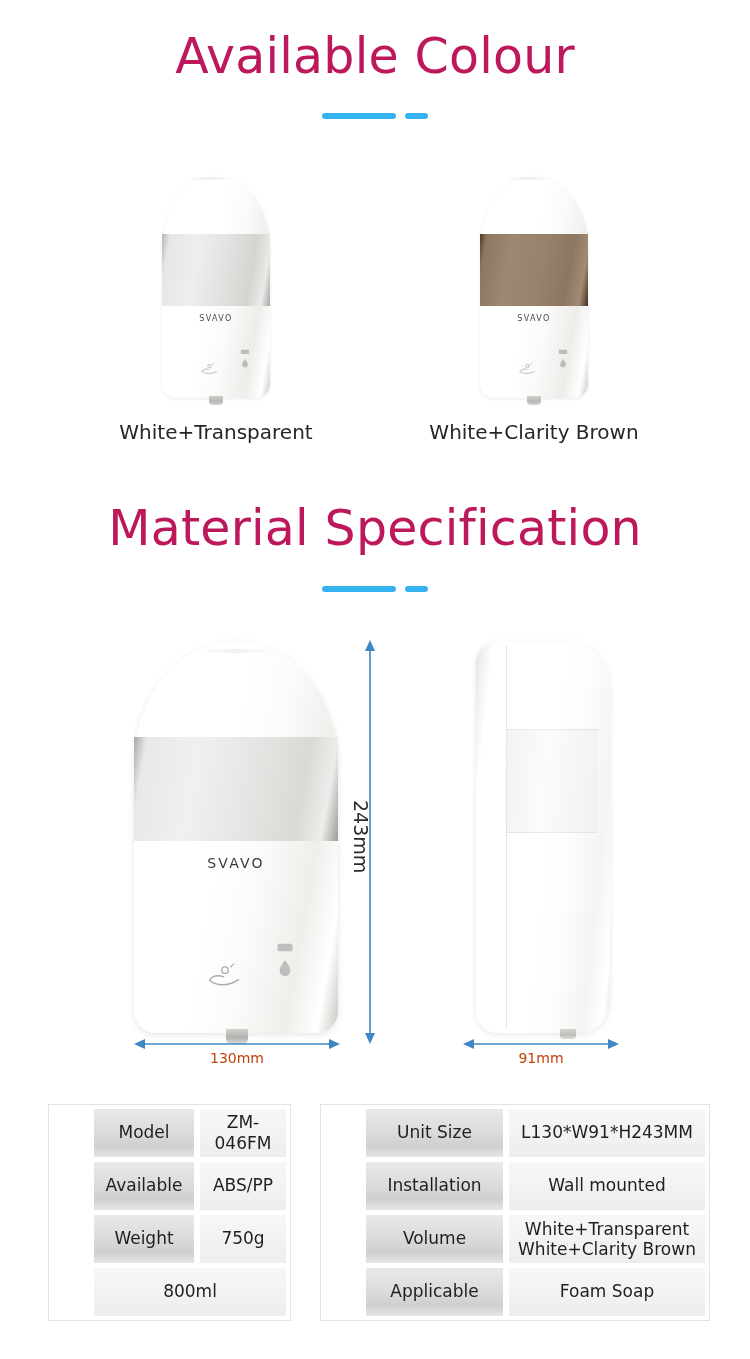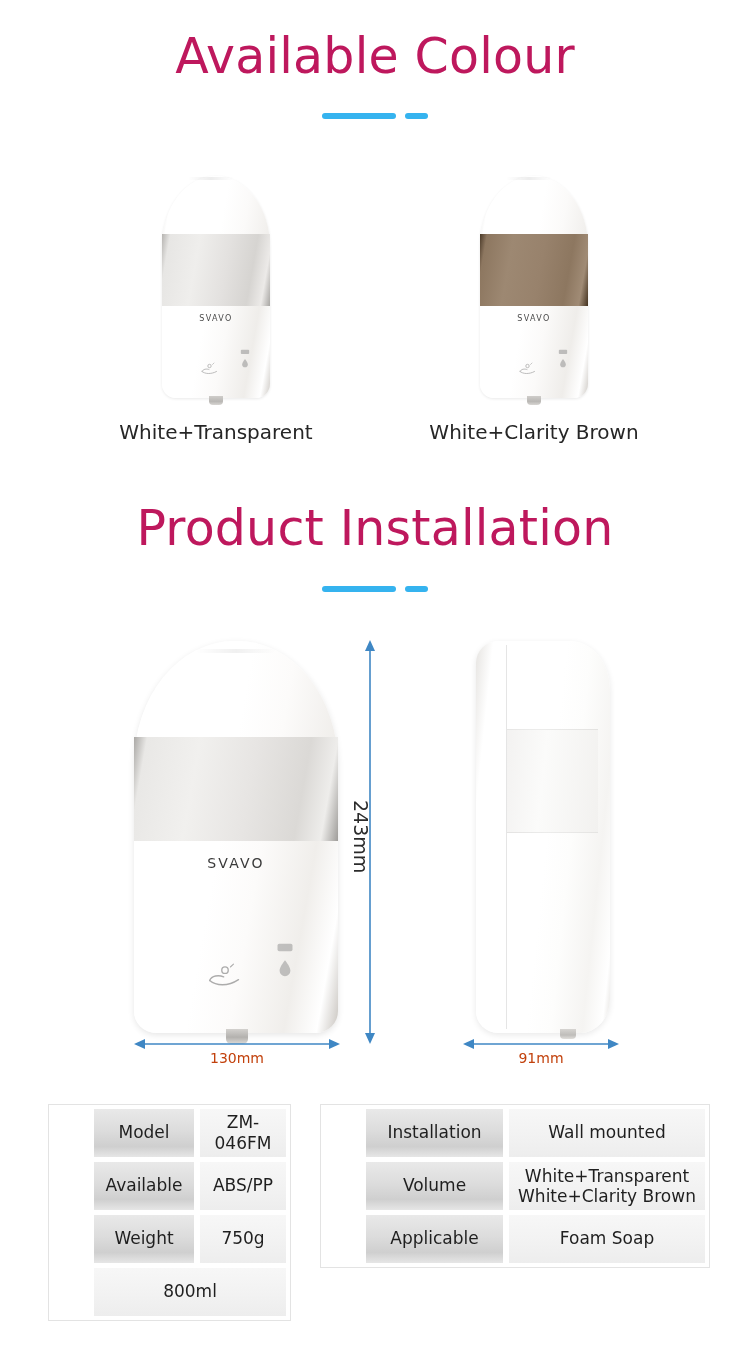--- a/index.html
+++ b/index.html
@@ -315,21 +315,21 @@
         <svg class="disp-led" viewBox="0 0 12 26">
           <rect x="1" y="2" width="10" height="5" rx="1" fill="#8a8a8a"></rect>
           <path d="M6 13 C8.4 16, 9.4 18, 9.4 19.6 A3.4 3.4 0 0 1 2.6 19.6 C2.6 18, 3.6 16, 6 13 Z" fill="#8a8a8a"></path>
         </svg>
         <div class="disp-nozzle"></div>
       </div>
       <div class="colour-caption">White+Clarity Brown</div>
     </div>
   </div>
 
-  <h1 class="section-title" id="spec-heading">Product Installation</h1>
+  <h1 class="section-title" id="spec-heading">Material Specification</h1>
 
   <div class="divider" id="spec-divider">
     <span class="bar-long" style="background: rgb(53, 179, 239);"></span>
     <span class="bar-short" style="background: rgb(53, 179, 239);"></span>
   </div>
 
   <div class="big-front">
     <div class="bf-body"></div>
     <div class="bf-seam"></div>
     <div class="bf-window"></div>
@@ -388,20 +388,24 @@
       <div class="spec-key">Weight</div>
       <div class="spec-val">750g</div>
     </div>
     <div class="spec-row">
       <div class="spec-val">800ml</div>
     </div>
   </div>
 
   <div class="spec-table" id="table-right">
     <div class="spec-row">
+      <div class="spec-key">Unit Size</div>
+      <div class="spec-val">L130*W91*H243MM</div>
+    </div>
+    <div class="spec-row">
       <div class="spec-key">Installation</div>
       <div class="spec-val">Wall mounted</div>
     </div>
     <div class="spec-row">
       <div class="spec-key">Volume</div>
       <div class="spec-val">
         <span class="multi">
           <span>White+Transparent</span>
           <span>White+Clarity Brown</span>
         </span>

